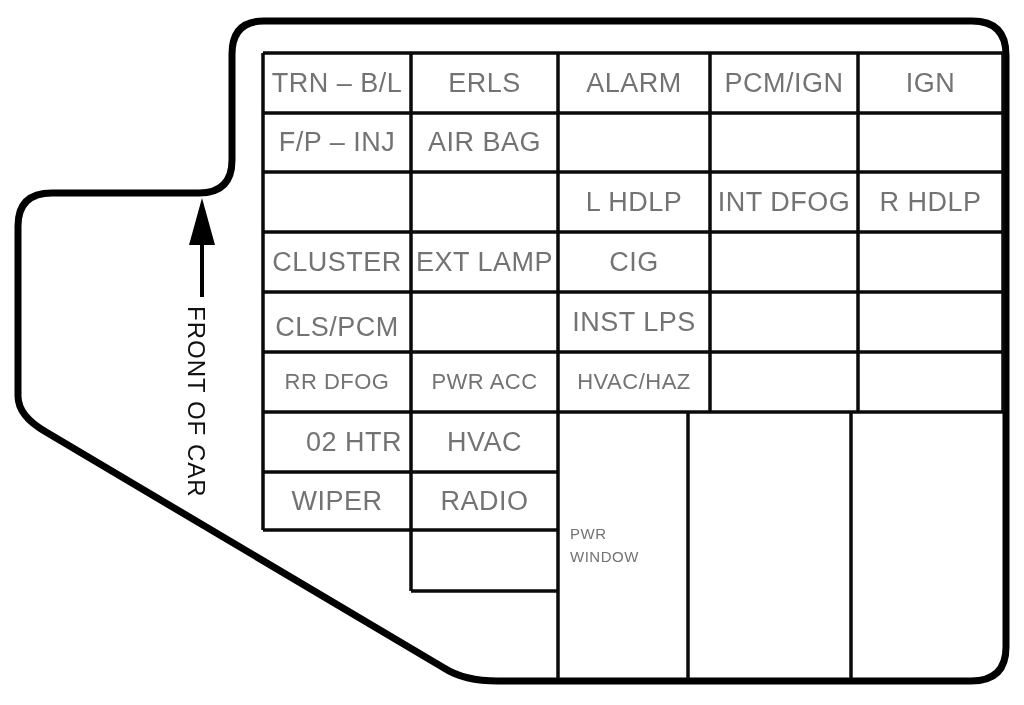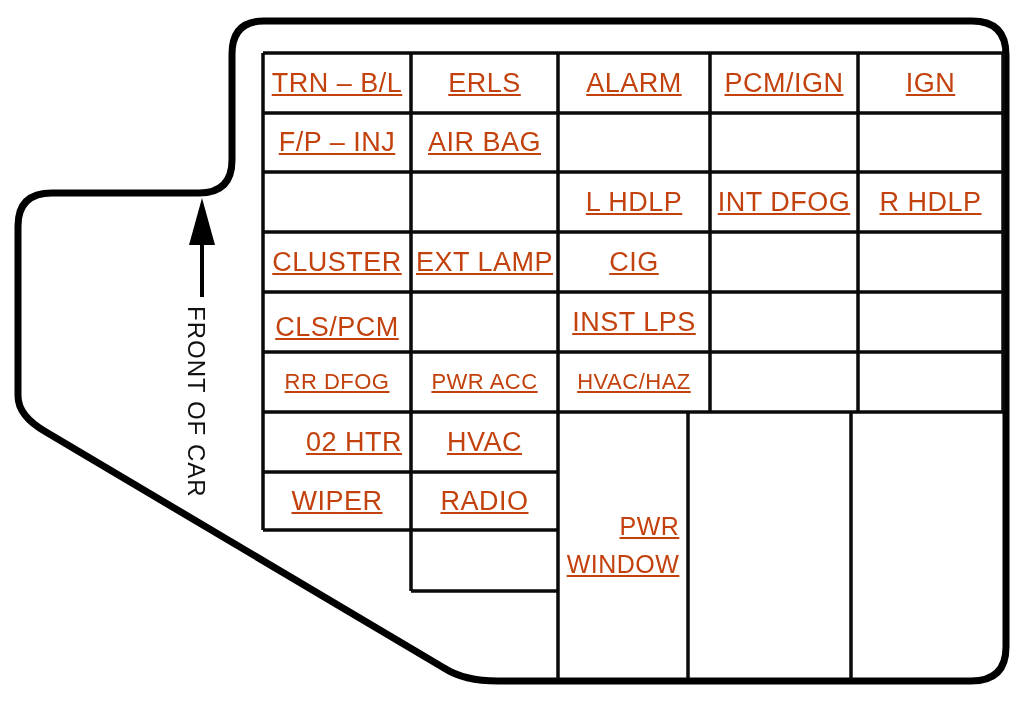--- a/index.html
+++ b/index.html
@@ -11,31 +11,30 @@
     font-family: "Liberation Sans", "DejaVu Sans", sans-serif;
     color: #111111;
     overflow: hidden;
   }
   .stage svg { position: absolute; left: 0; top: 0; }
   .cell {
     position: absolute;
     display: flex;
     align-items: center;
     justify-content: center;
-    text-align: right;
+    text-align: left;
     font-size: 27px;
     letter-spacing: 0.5px;
-    color: #c2410c;
+    color: #737373;
     white-space: nowrap;
     z-index: 2;
-    text-decoration: underline;
   }
   .cell.sm { font-size: 22px; }
   .cell.xs {
-    font-size: 25px;
+    font-size: 15px;
     white-space: normal;
     line-height: 1.5;
     padding: 0 12px;
     box-sizing: border-box;
   }
   .vlabel {
     position: absolute;
     left: 182px;
     top: 306px;
     writing-mode: vertical-rl;

